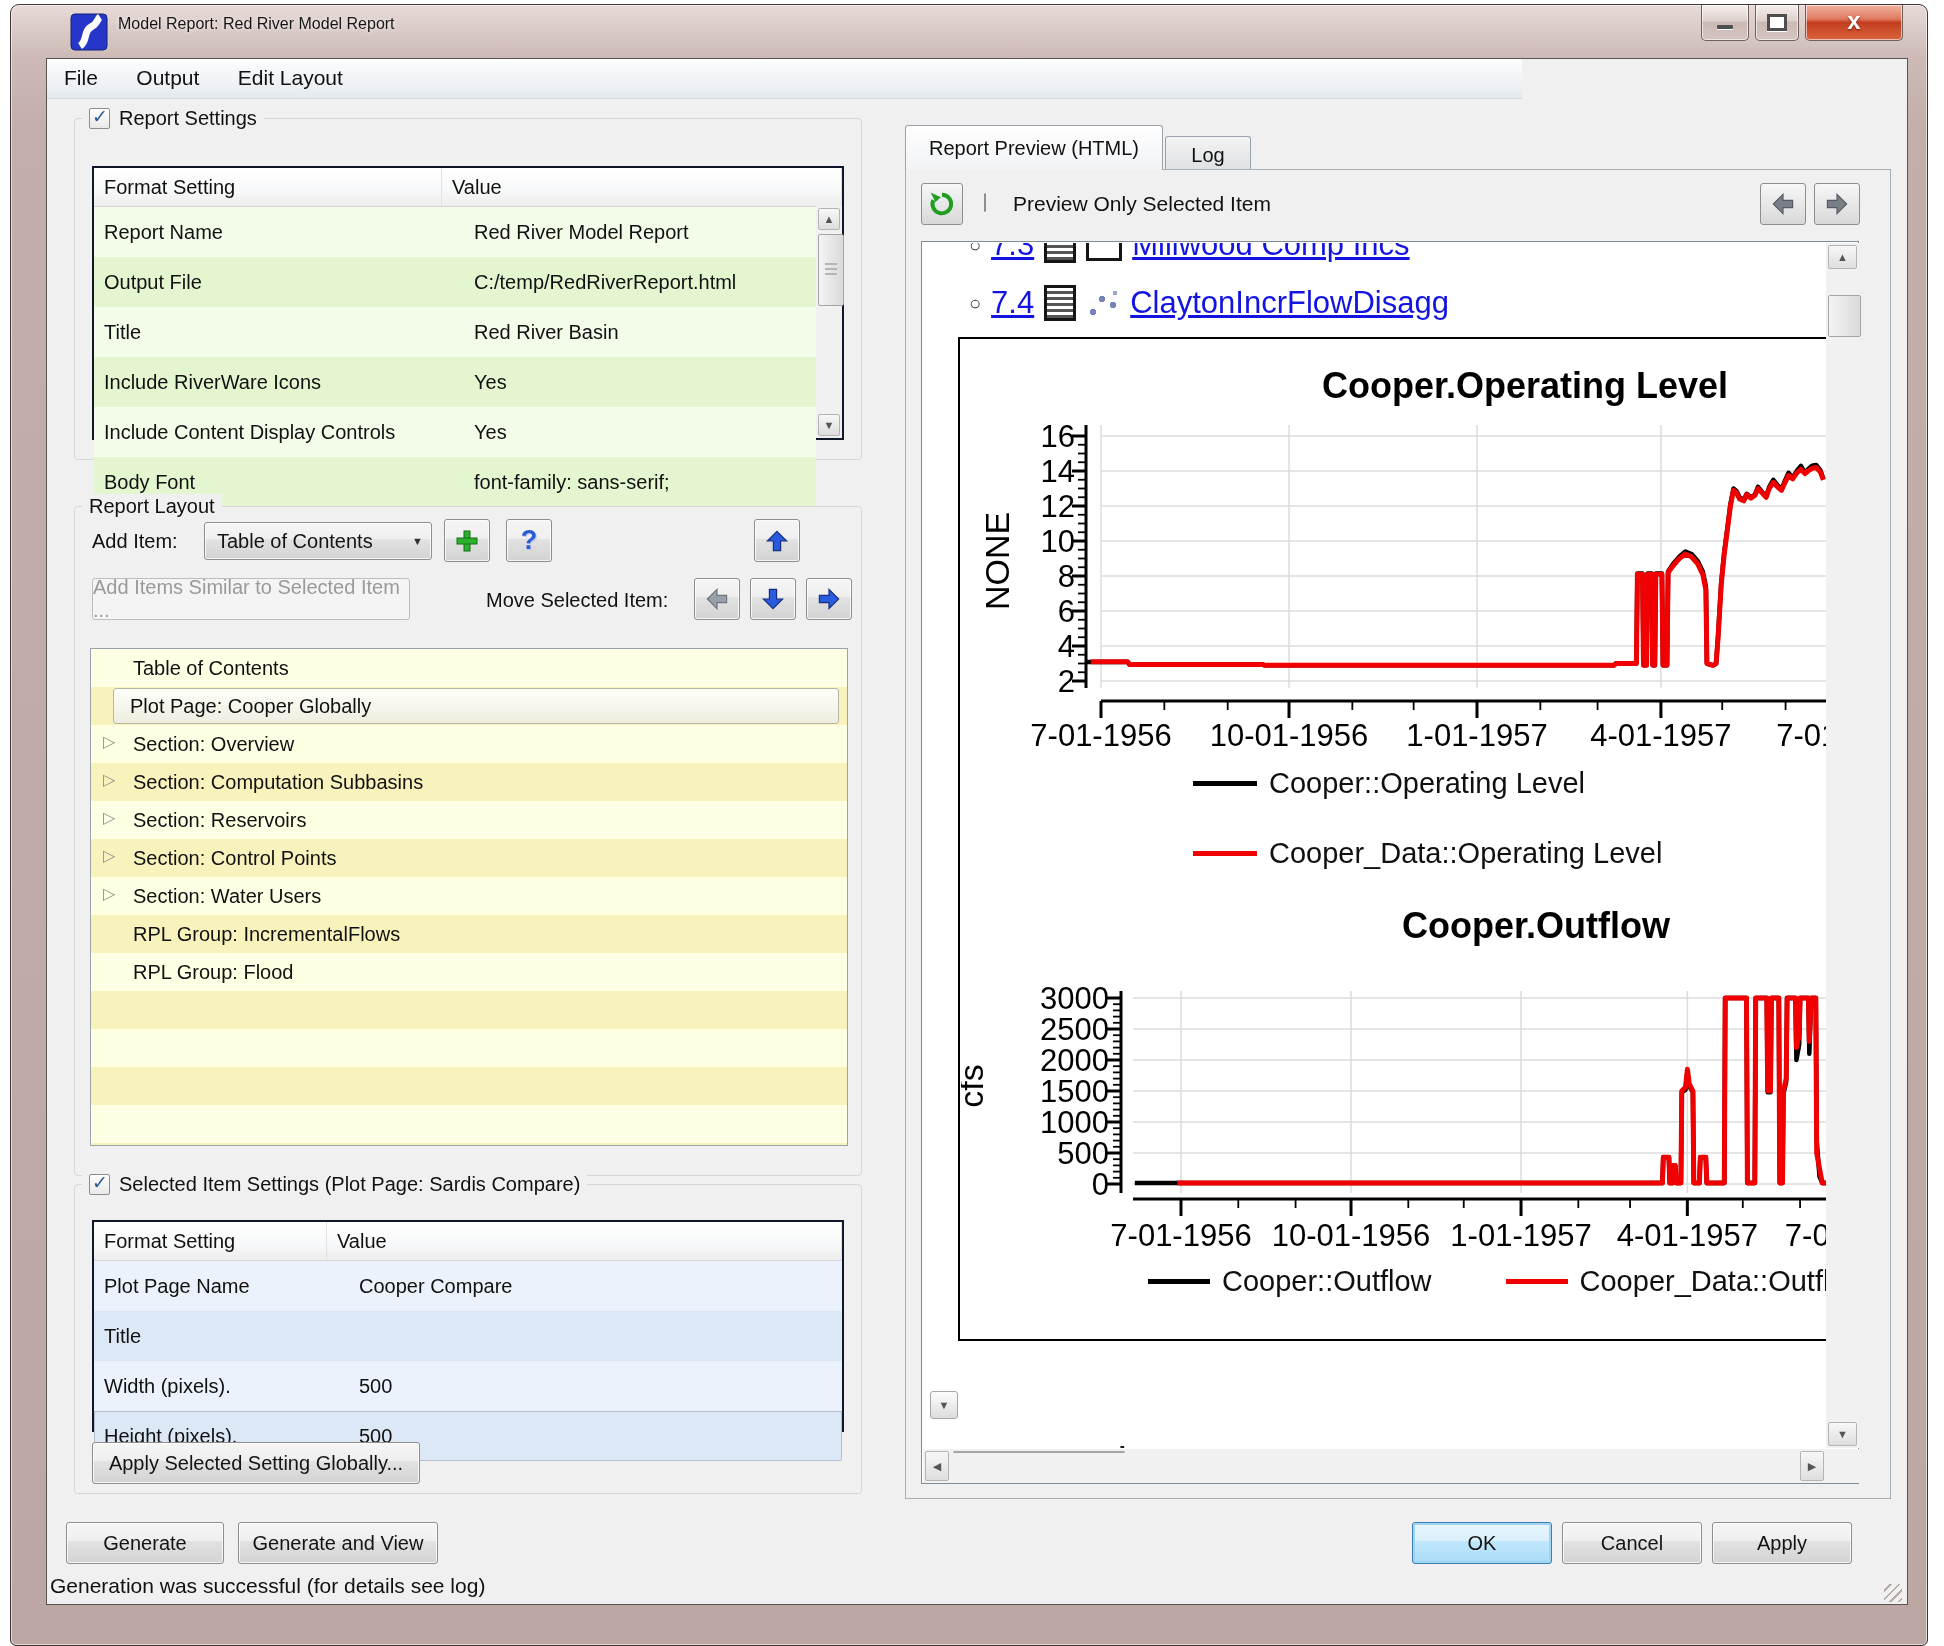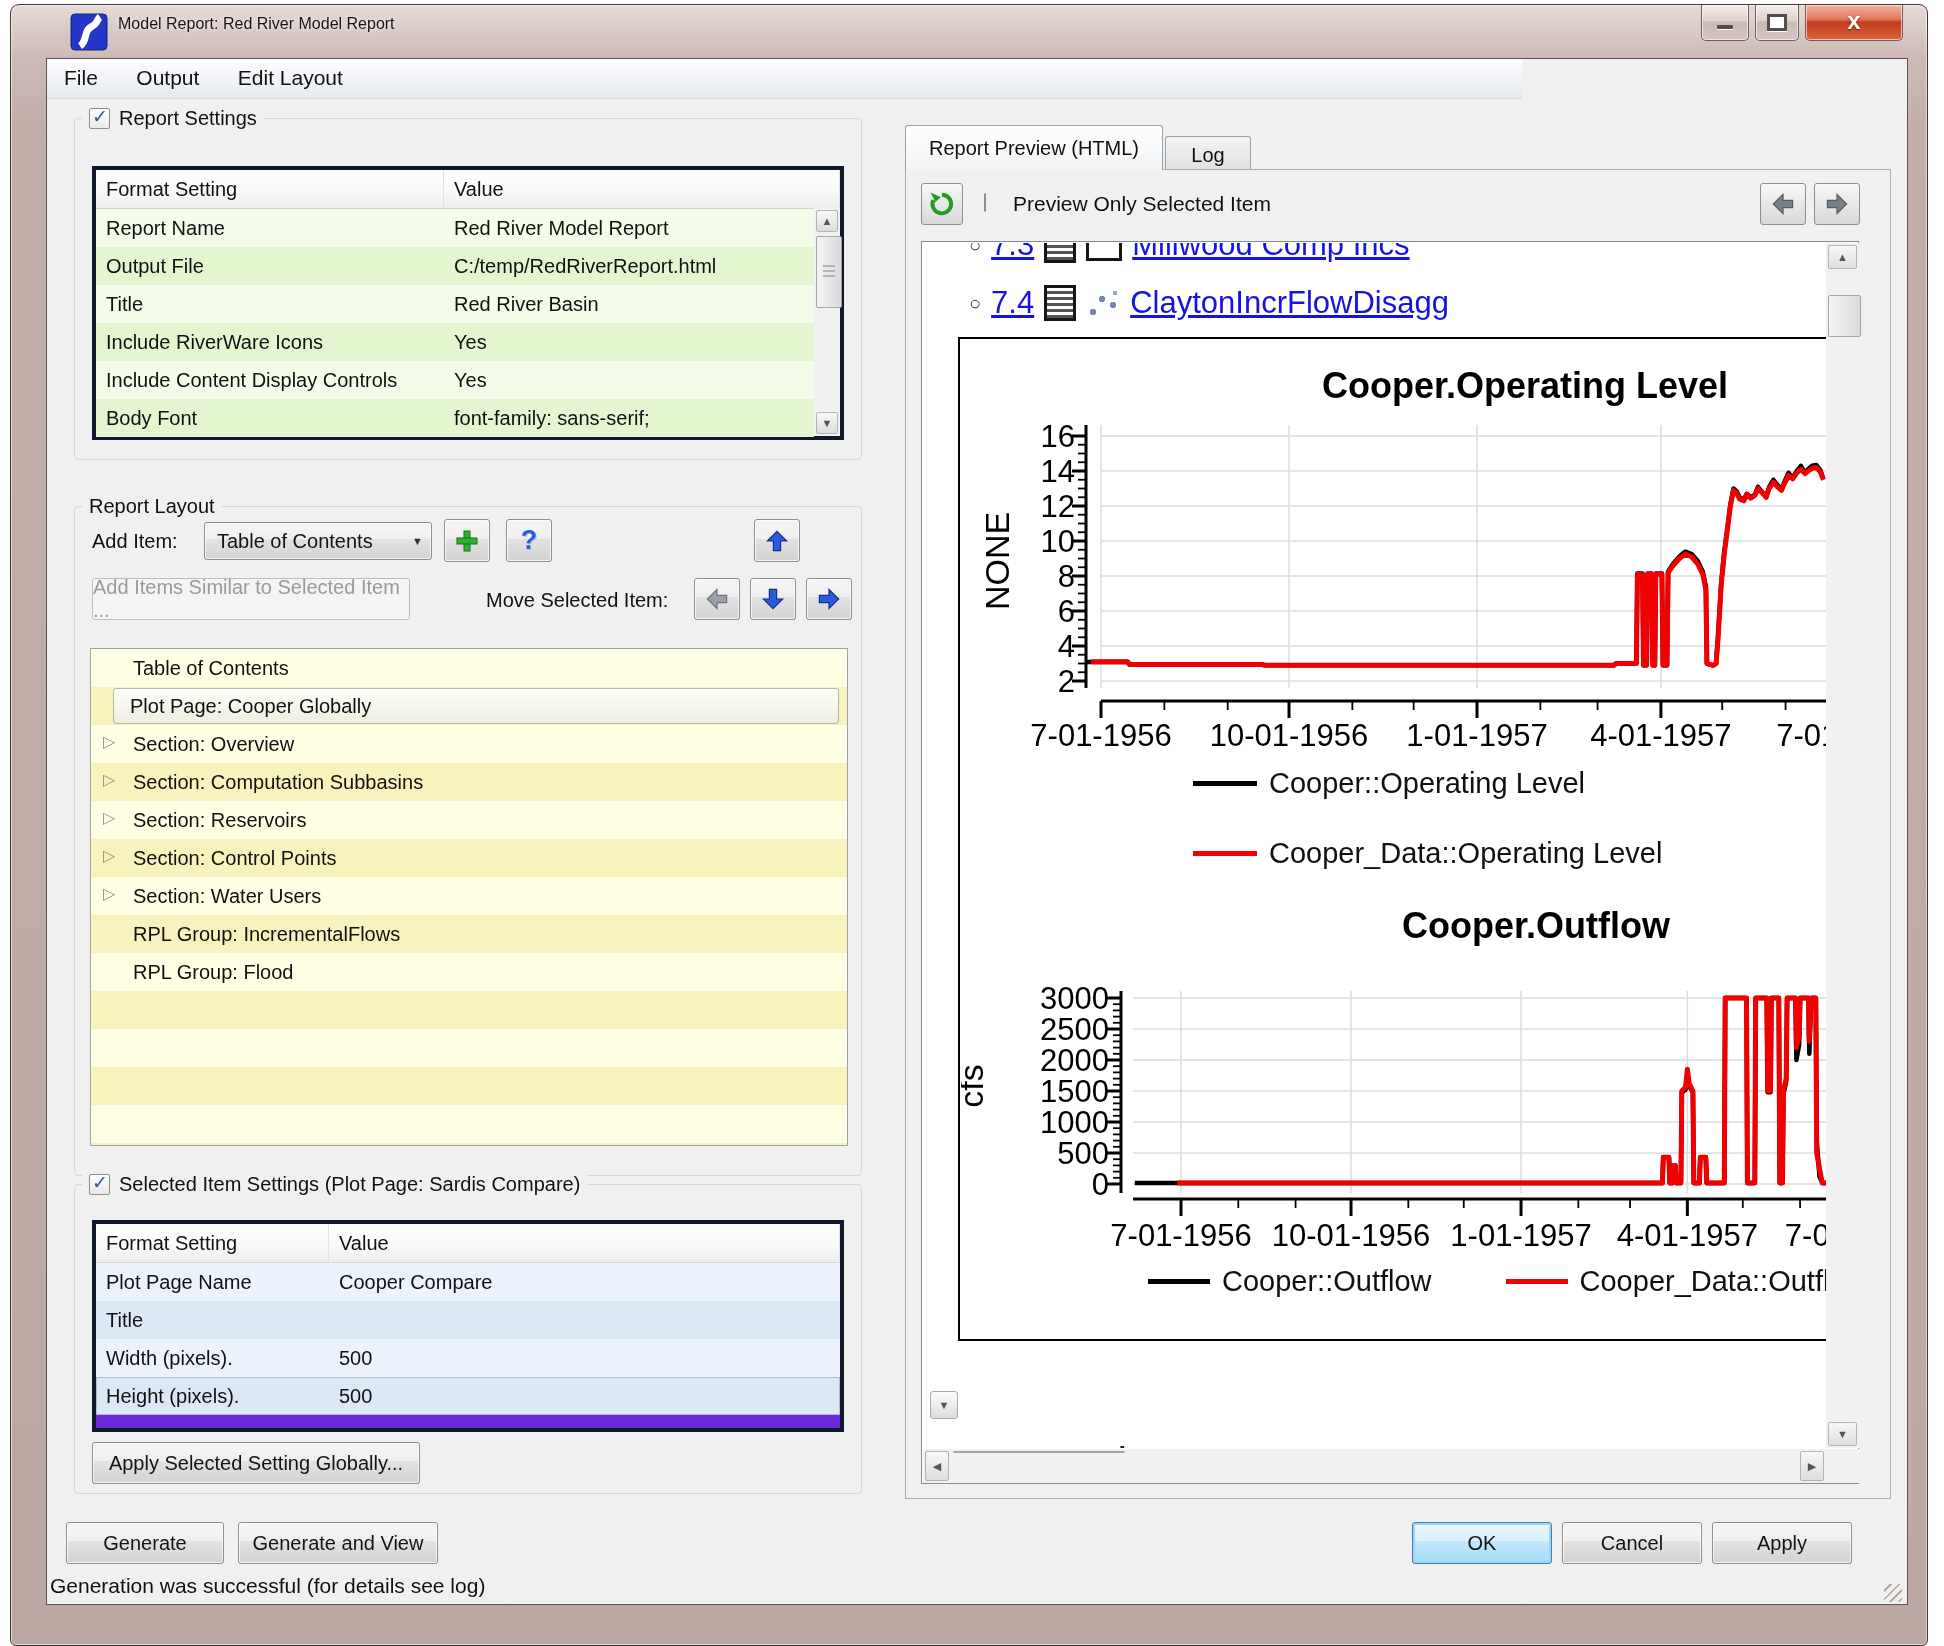--- a/index.html
+++ b/index.html
@@ -16,24 +16,24 @@
   .winbtn.close{background:linear-gradient(#f2b2a0,#e07a5f 40%,#c33d1e 50%,#d8643c);}
   .client{left:46px;top:58px;width:1862px;height:1547px;background:#f0f0f0;border:1px solid #5c544f;}
   .menubar{left:47px;top:59px;width:1475px;height:40px;background:linear-gradient(#fdfdfe,#eef1f5 65%,#e3e8ee);border-bottom:1px solid #d9d9d9;}
   .menuitem{display:inline-block;padding:7px 17px 0 17px;font-size:21px;}
   
   .gb{border:1px solid #d2d7dc;border-radius:4px;}
   .gbcap{background:#f0f0f0;padding:0 7px;font-size:20px;display:flex;align-items:center;gap:9px;height:24px;}
   .cb{width:19px;height:19px;border:1px solid #8e8e8e;border-radius:2px;background:linear-gradient(#fefefe,#e9e9e9);position:relative;flex:none;}
   .cb.on::after{content:"\2713";position:absolute;left:2px;top:-4px;font-size:19px;font-weight:bold;color:#2b5c94;}
   
-  .tbl{background:#6d28d9;border:4px solid #0f172a;}
+  .tbl{background:#8b5cf6;border:2px solid #0f172a;}
   .thdr{display:grid;height:38px;background:linear-gradient(#ffffff,#f7f8f9 60%,#ededee);border-bottom:1px solid #d5d5d5;font-size:20px;align-items:center;}
   .thdr span{padding-left:10px;border-right:1px solid #e2e2e2;height:100%;display:flex;align-items:center;}
-  .trow{display:grid;height:38px;font-size:20px;align-items:center;}
+  .trow{display:grid;height:50px;font-size:20px;align-items:center;gap:22px;}
   .trow span{padding-left:10px;white-space:nowrap;overflow:hidden;}
   .tg .trow:nth-child(odd){background:#f3fce9;} .tg .trow:nth-child(even){background:#e3f6d0;}
   .tb .trow:nth-child(odd){background:#ecf2fb;} .tb .trow:nth-child(even){background:#dde8f7;}
   .trow.cur{box-shadow:inset 0 0 0 1px #b3bfce;border-radius:2px;}
   .g2a{grid-template-columns:348px 1fr;} .g2b{grid-template-columns:233px 1fr;}
   
   .sbtrack{background:#f1f1f1;}
   .sbbtn{background:linear-gradient(#f7f7f7,#dedede);border:1px solid #b4b4b4;border-radius:2px;display:flex;align-items:center;justify-content:center;font-size:11px;color:#555;line-height:1;}
   .sbthumb{background:linear-gradient(90deg,#f4f4f4,#dadada);border:1px solid #a5a5a5;border-radius:2px;position:relative;}
   .sbthumb.v::after{content:"";position:absolute;left:26%;right:26%;top:40%;height:12px;background:repeating-linear-gradient(180deg,#b5b5b5 0 2px,transparent 2px 5px);}

